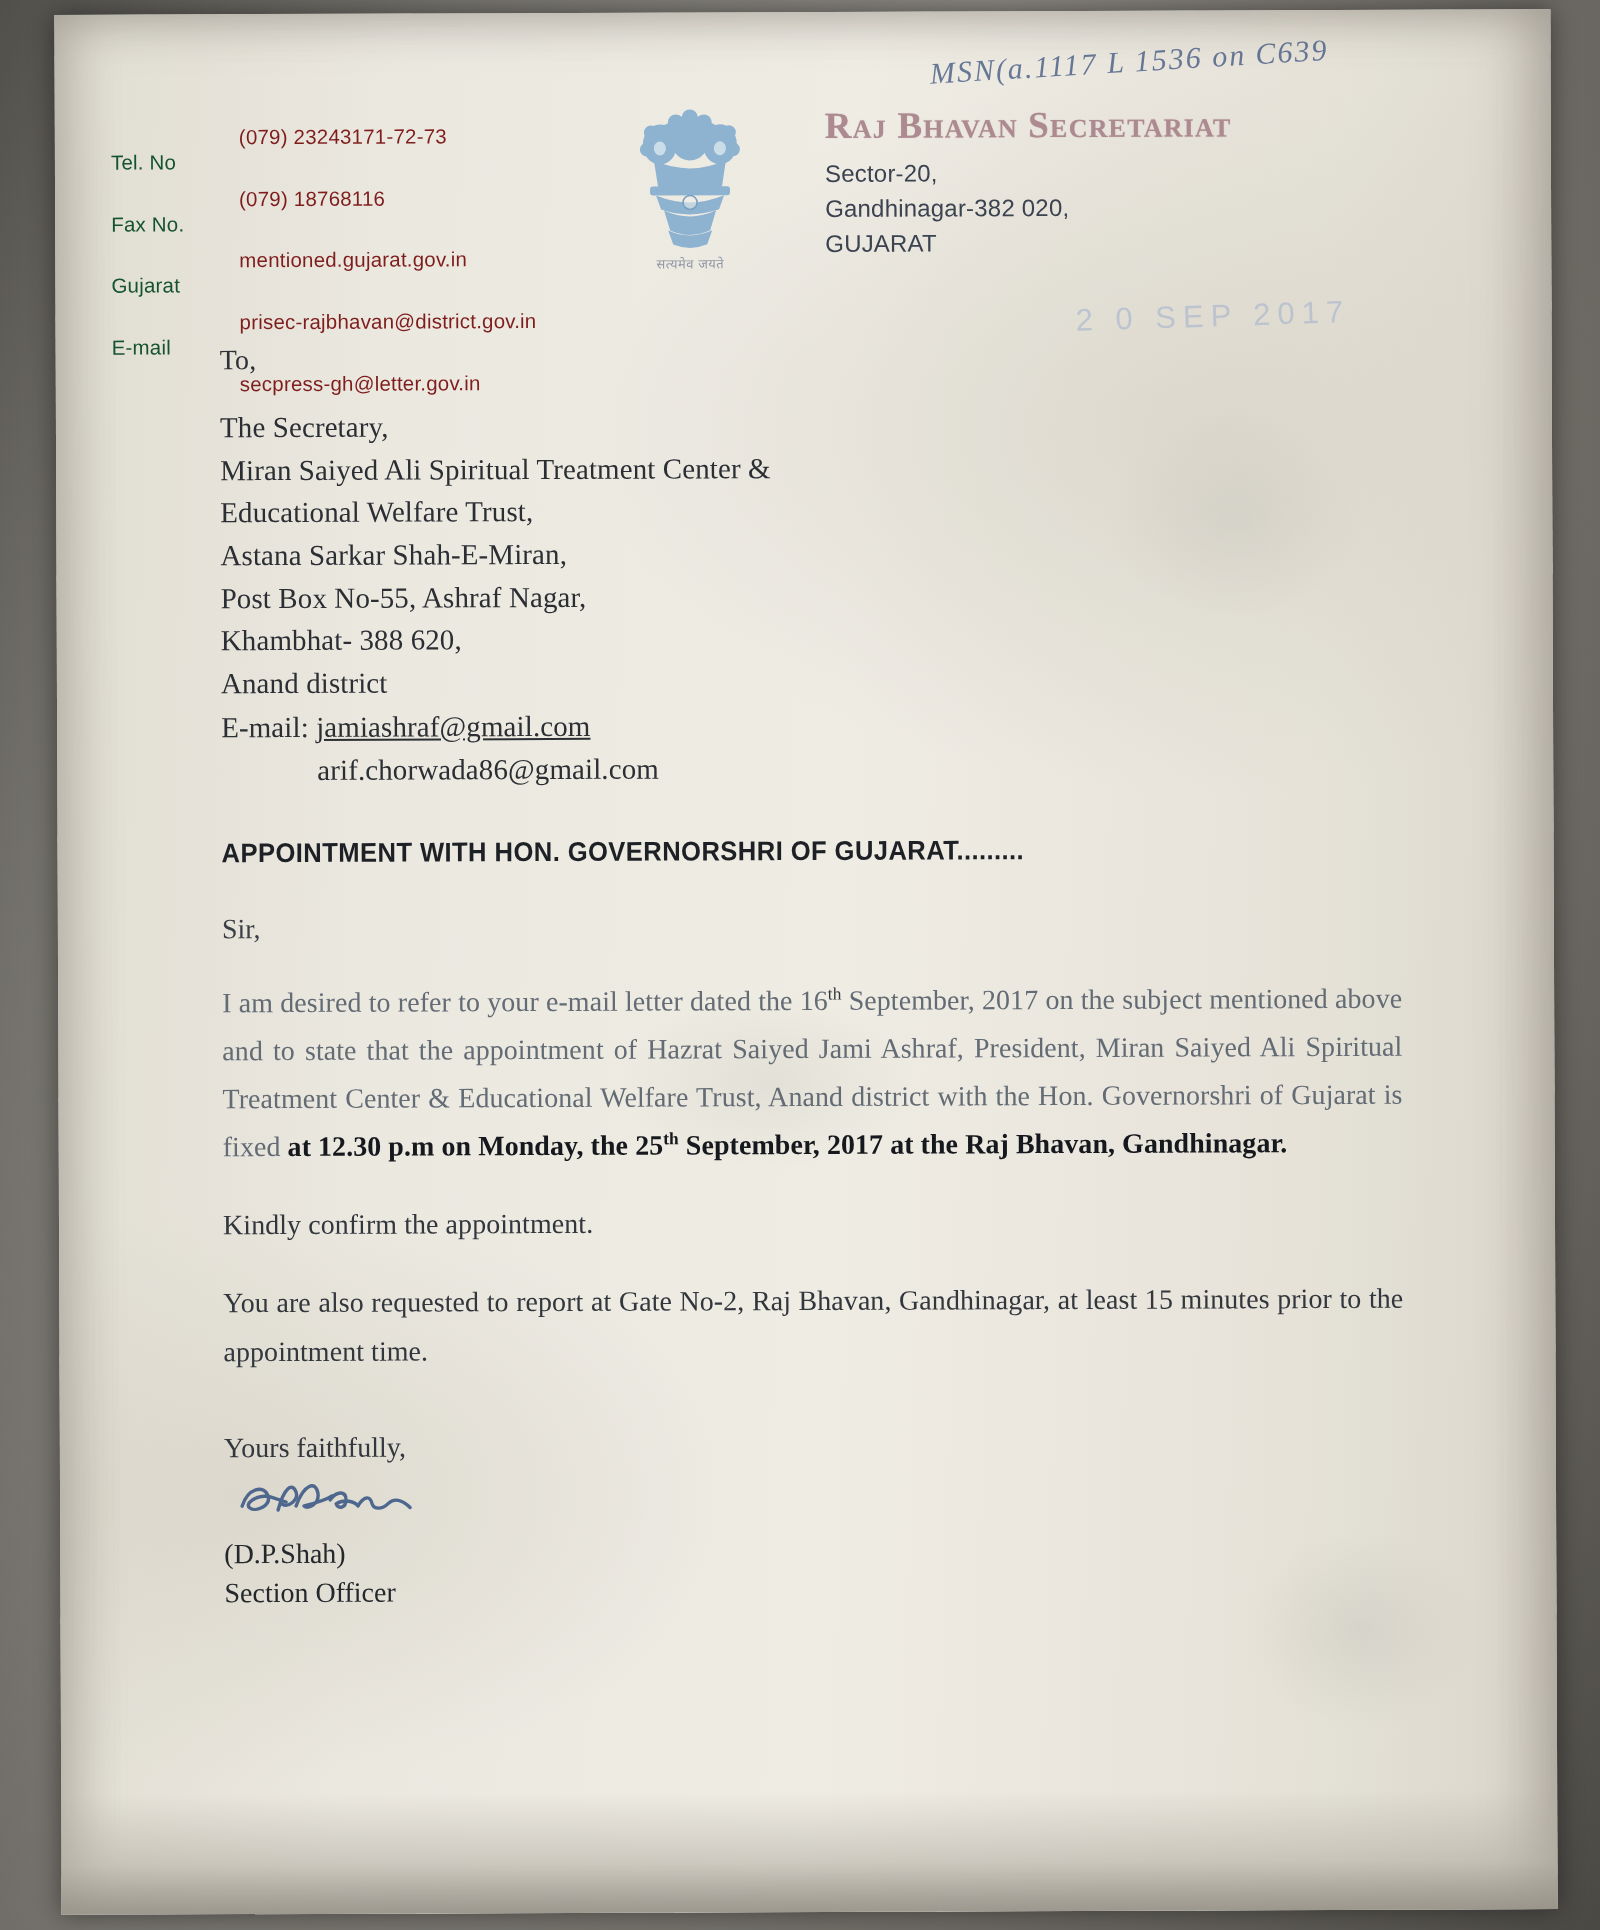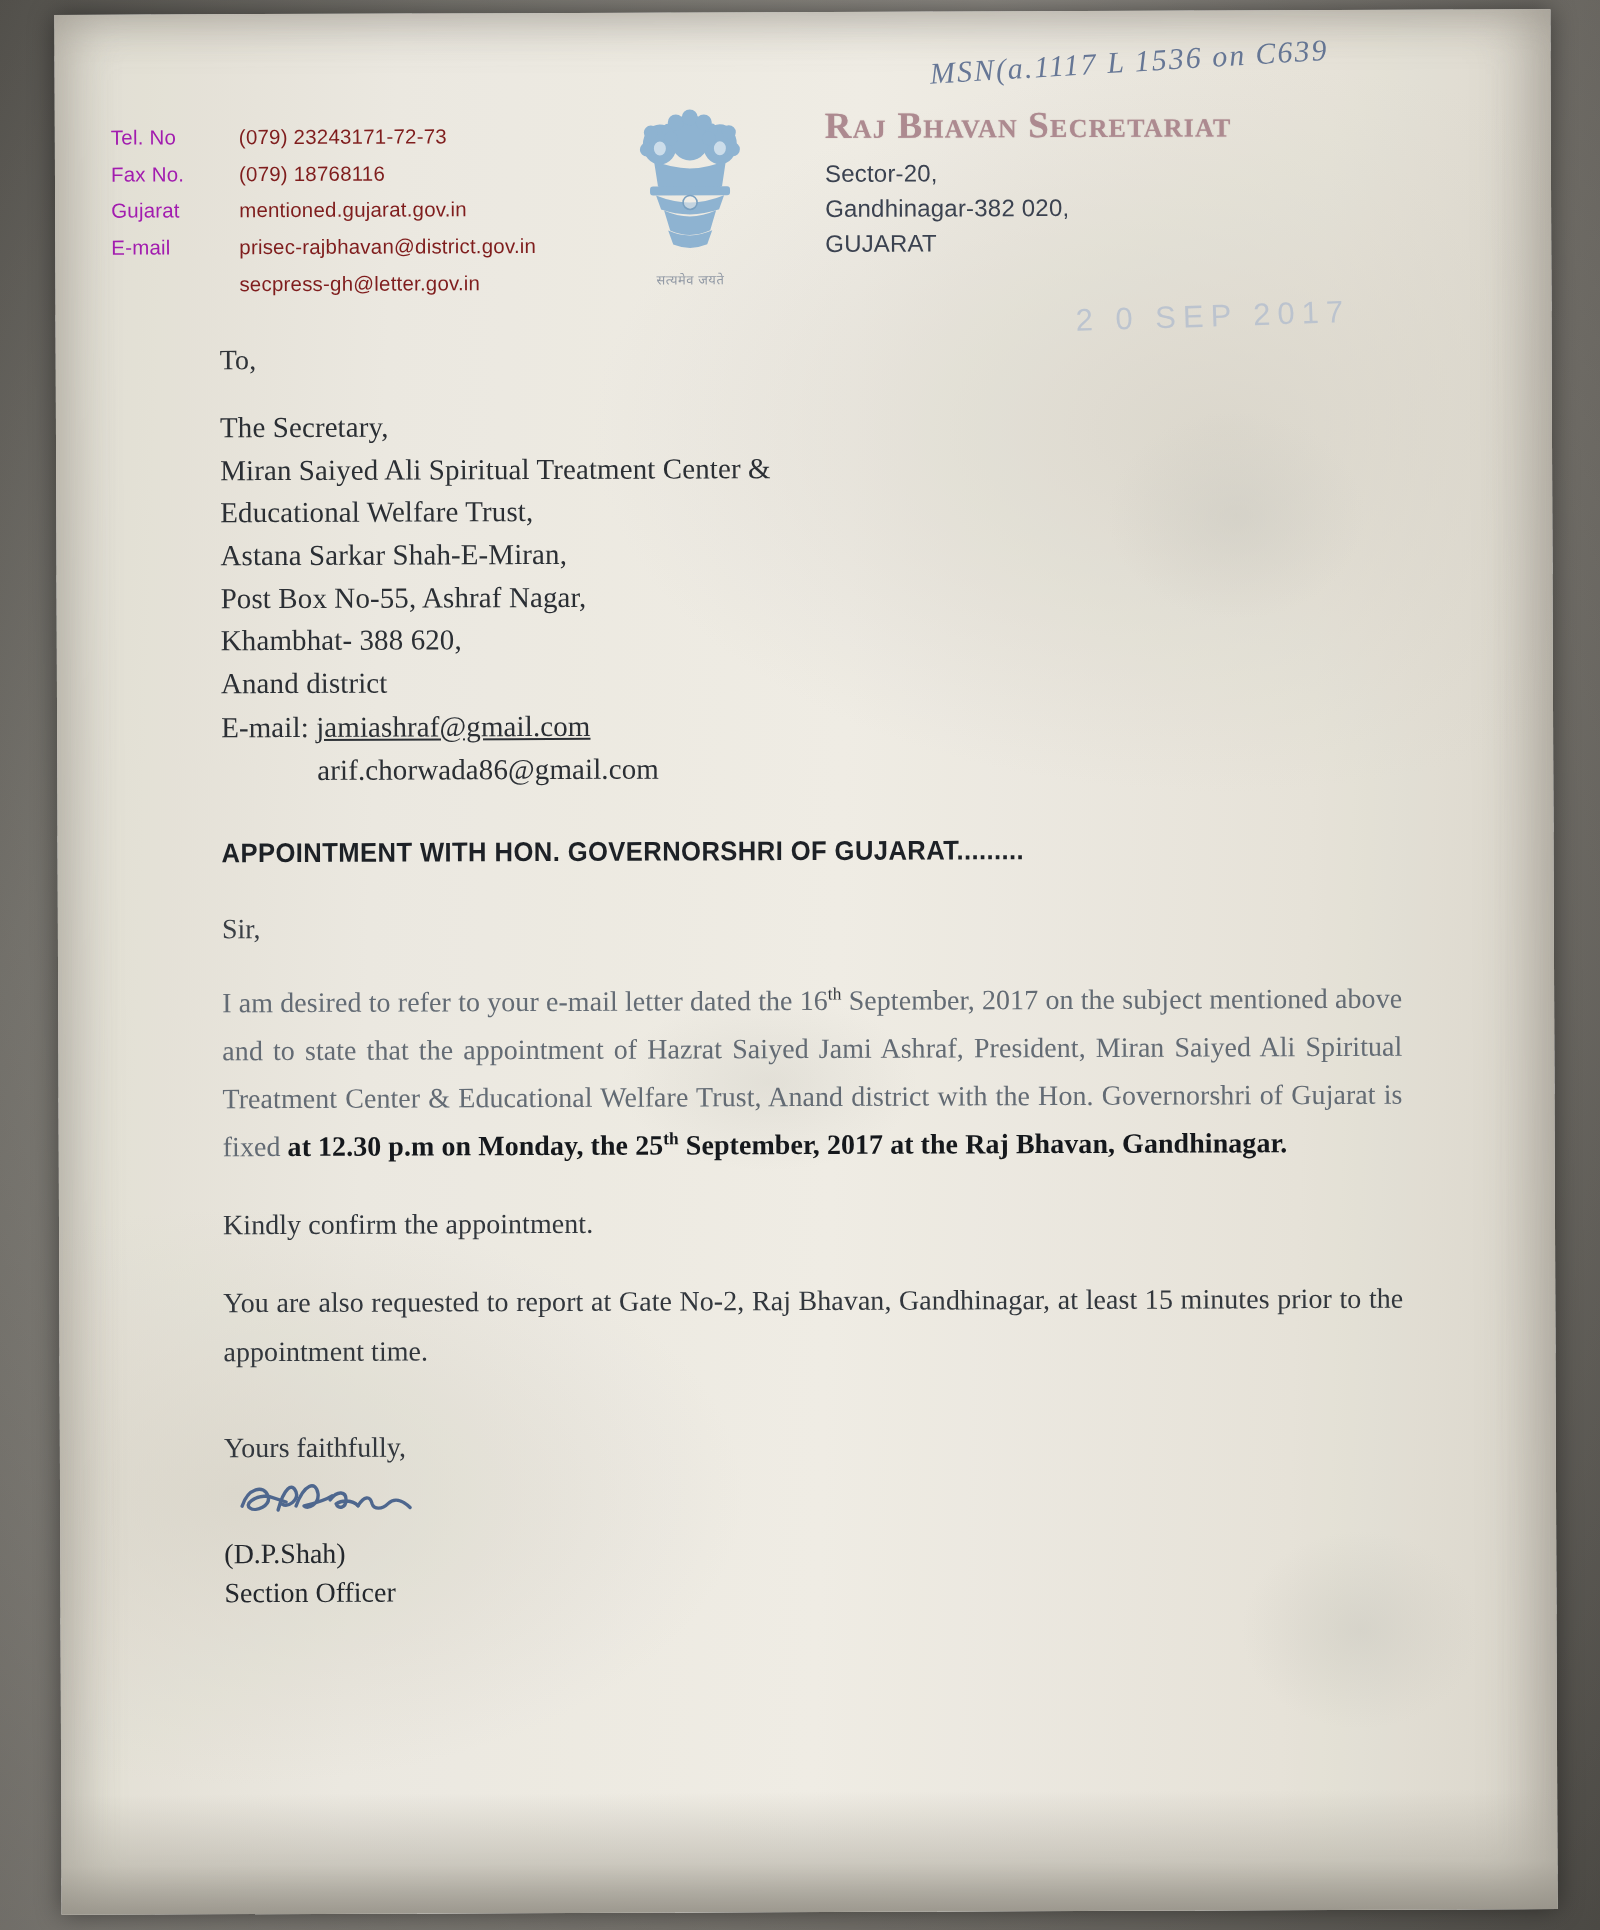--- a/index.html
+++ b/index.html
@@ -54,33 +54,33 @@
   .content{position:relative;z-index:3;}
 
   
   .hdr{position:absolute;left:0;top:0;width:100%;height:300px;}
   .contact{
     position:absolute;left:56px;top:110px;
     font-family:"Liberation Sans",sans-serif;
     font-size:20.5px;color:#7d8694;letter-spacing:.2px;
   }
   .contact .row{display:flex;margin-bottom:11px;line-height:1.25;}
-  .contact .lbl{width:128px;flex:none;color:#a21caf;}
+  .contact .lbl{width:128px;flex:none;color:#14532d;margin-top:25px;}
   .contact .val{color:#7f1d1d;}
   .contact .row.cont .lbl{visibility:hidden;}
 
   
   .emblem{
     position:absolute;left:580px;top:92px;width:110px;height:180px;
     text-align:center;
   }
   .emblem svg{display:block;margin:0 auto;}
   .emblem .motto{
     font-family:"Liberation Sans",sans-serif;
-    font-size:13px;color:#8f97a3;margin-top:18px;letter-spacing:.5px;
+    font-size:13px;color:#8f97a3;margin-top:2px;letter-spacing:.5px;
   }
 
   
   .rblock{position:absolute;left:770px;top:92px;}
   .rtitle{
     font-family:"Liberation Serif",serif;
     font-size:37px;font-weight:bold;color:#ad8a90;
     letter-spacing:1.2px;
     font-variant:small-caps;
     text-shadow:0 0 1px rgba(150,110,115,.5);

